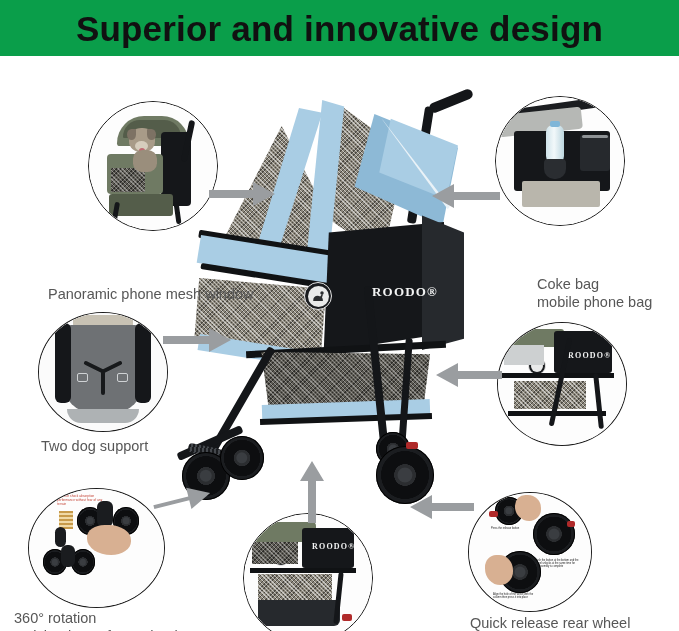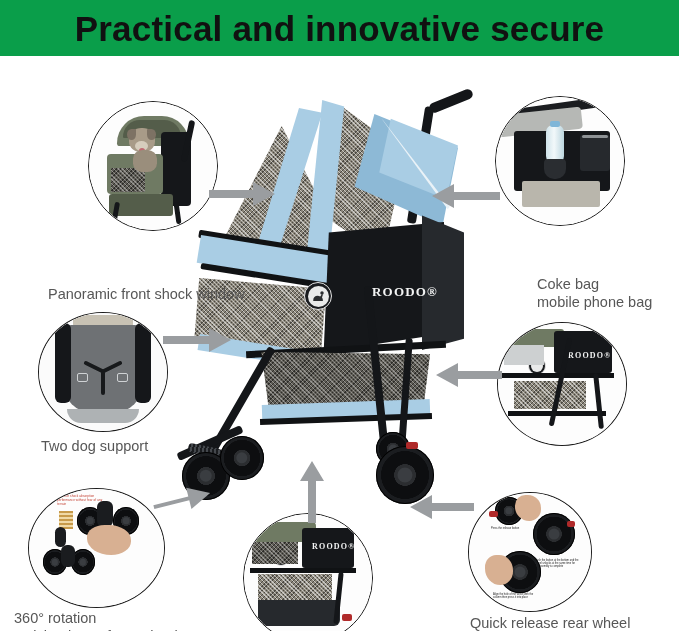--- a/index.html
+++ b/index.html
@@ -76,21 +76,21 @@
   .frame{background:#141619;border-radius:3px;}
   .spring{background:repeating-linear-gradient(90deg,#1a1c1f 0 2px,#44484d 2px 4px);border-radius:4px;}
   .bottle{background:linear-gradient(90deg,#cfe3ea,#f2f8fa 45%,#bcd6df);border-radius:7px 7px 9px 9px;}
   .cap{background:#7fb6d8;border-radius:2px;}
   .redtab{background:#b02a2a;border-radius:2px;}
 </style>
 </head>
 <body>
 
 <div class="header">
-  <div class="header-title">Practical and innovative secure</div>
+  <div class="header-title">Superior and innovative design</div>
 </div>
 
 <div class="stage">
 
   <div style="position:absolute;left:176px;top:34px;width:300px;height:430px;">
 
     <div class="ph frame" style="left:252px;top:6px;width:46px;height:10px;border-radius:6px;transform:rotate(-22deg);"></div>
     <div class="ph frame" style="left:240px;top:16px;width:9px;height:118px;transform:rotate(9deg);"></div>
 
     <div class="ph" style="left:0;top:0;width:300px;height:230px;">
@@ -157,21 +157,21 @@
         <div class="ph" style="left:20px;top:1px;width:9px;height:11px;border-radius:10% 50% 50% 50%;background:#7d7264;"></div>
         <div class="ph" style="left:8px;top:13px;width:13px;height:10px;border-radius:50%;background:#d6cdbd;"></div>
         <div class="ph" style="left:12px;top:20px;width:6px;height:5px;border-radius:50%;background:#c06a72;"></div>
         <div class="ph" style="left:6px;top:22px;width:24px;height:22px;border-radius:40%;background:#9a8e7c;"></div>
       </div>
       <div class="ph frame" style="left:96px;top:18px;width:6px;height:42px;transform:rotate(12deg);"></div>
       <div class="ph frame" style="left:24px;top:100px;width:5px;height:24px;transform:rotate(10deg);"></div>
       <div class="ph frame" style="left:86px;top:100px;width:5px;height:22px;transform:rotate(-8deg);"></div>
     </div>
   </div>
-  <div class="label" style="left:48px;top:230px;">Panoramic front shock window</div>
+  <div class="label" style="left:48px;top:230px;">Panoramic phone mesh window</div>
 
   <div class="callout" style="left:38px;top:256px;width:128px;height:118px;">
     <div class="photo" style="background:#fbfbfb;">
       <div class="ph gry" style="left:34px;top:2px;width:60px;height:12px;border-radius:3px;background:#c8c2b4;"></div>
       <div class="ph" style="left:24px;top:12px;width:80px;height:88px;border-radius:8px 8px 30px 30px;background:#6e7174;"></div>
       <div class="ph blk" style="left:16px;top:10px;width:16px;height:80px;border-radius:6px;"></div>
       <div class="ph blk" style="left:96px;top:10px;width:16px;height:80px;border-radius:6px;"></div>
       <div class="ph" style="left:44px;top:52px;width:22px;height:4px;transform:rotate(26deg);background:#17191b;border-radius:2px;"></div>
       <div class="ph" style="left:62px;top:52px;width:22px;height:4px;transform:rotate(-26deg);background:#17191b;border-radius:2px;"></div>
       <div class="ph" style="left:62px;top:58px;width:4px;height:24px;background:#17191b;border-radius:2px;"></div>

